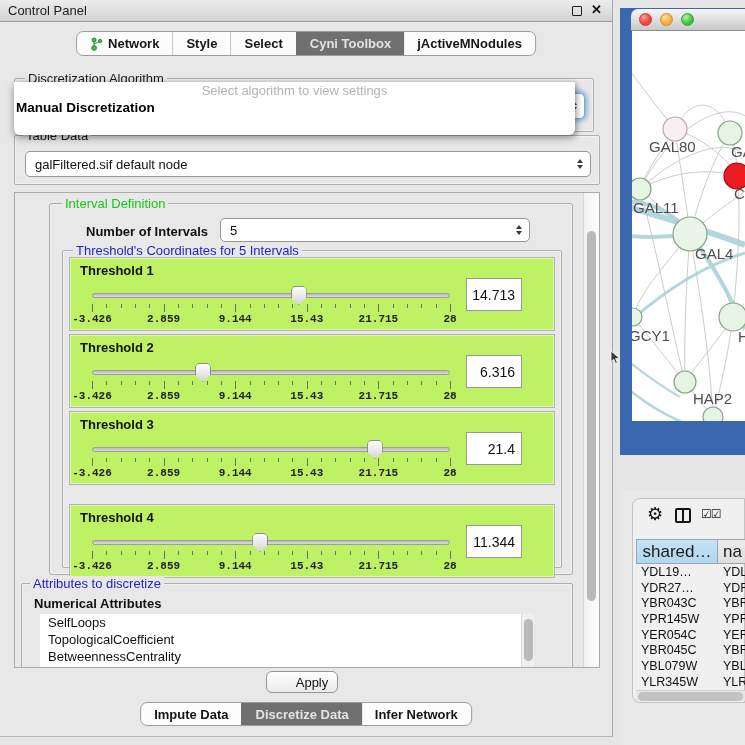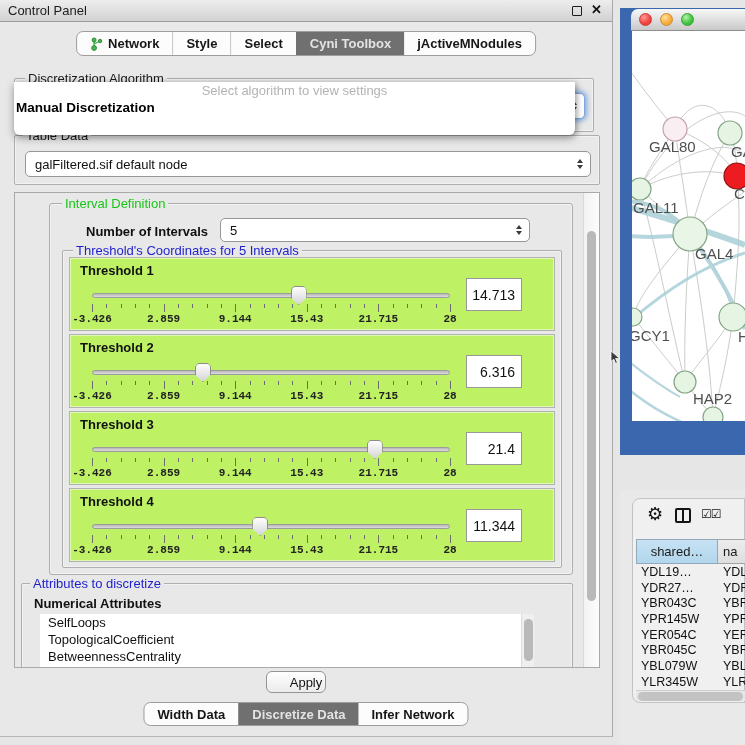--- a/index.html
+++ b/index.html
@@ -71,21 +71,21 @@
   .thr-value { position:absolute; left:396px; top:20px; width:56px; height:33px; background:#fff; border:1px solid #989898;
     font-size:14px; color:#111; display:flex; align-items:center; justify-content:flex-end; padding-right:6px; }
 
   
   .attr-header { position:absolute; left:12px; top:12px; font-size:13px; font-weight:700; color:#111; }
   .attr-list { position:absolute; left:18px; top:30px; width:494px; height:56px; background:#fff; overflow:hidden; }
   .attr-item { font-size:13px; color:#111; line-height:17px; padding-left:8px; white-space:nowrap; }
   .list-scroll { position:absolute; right:0; top:0; bottom:0; width:13px; background:#efefef; border-left:1px solid #dcdcdc; }
   .list-scroll .thumb { position:absolute; left:2px; width:9px; top:5px; height:42px; background:#b9b9b9; border-radius:5px; }
 
-  .apply-btn { position:absolute; left:266px; top:671px; width:60px; height:22px; border:1px solid #959595; border-radius:6px;
+  .apply-btn { position:absolute; left:266px; top:671px; width:72px; height:22px; border:1px solid #959595; border-radius:6px;
     background:linear-gradient(#ffffff,#ebebeb); font-family:"Liberation Sans",sans-serif; font-size:13px; color:#111;padding-left:20px; }
 
   
   .net-frame { position:absolute; left:620px; top:8px; width:125px; height:447px; background:#3b67af; }
   .net-titlebar { position:absolute; left:11px; top:1px; right:0; height:22px; border-top-left-radius:7px;
     background:linear-gradient(#f7f7f7,#c9c9c9); border-bottom:1px solid #8f8f8f; display:flex; align-items:center; padding-left:8px; gap:8px; }
   .tl { width:13px; height:13px; border-radius:50%; }
   .tl.red { background:radial-gradient(circle at 35% 30%, #ff9a95, #f0423c 60%); border:1px solid #ca3a35; }
   .tl.yellow { background:radial-gradient(circle at 35% 30%, #ffe39a, #f6a93b 60%); border:1px solid #cd8c2f; }
   .tl.green { background:radial-gradient(circle at 35% 30%, #b7f3a8, #3cc23c 60%); border:1px solid #37a035; }
@@ -99,21 +99,21 @@
   .tp-header span { position:absolute; left:17px; top:8px; font-size:13px; color:#1c1c1c; }
   .tp-body { position:absolute; left:620px; top:490px; width:125px; height:255px; background:#e9e9e9; }
   .tp-panel { position:absolute; left:12px; top:8px; width:113px; height:205px; background:#f0f0f0;
     border:1px solid #c3c3c3; border-radius:8px 0 0 8px; }
   .gear-icon { position:absolute; left:14px; top:4px; font-size:18px; color:#141414; }
   .cols-icon { position:absolute; left:42px; top:9px; width:16px; height:15px; border:2px solid #141414; border-radius:2px; }
   .cols-icon::after { content:""; position:absolute; left:5px; top:0; bottom:0; width:2px; background:#141414; }
   .checks-icon { position:absolute; left:68px; top:8px; font-size:12px; color:#141414; letter-spacing:-1px; }
   .tp-table { position:absolute; left:3px; top:40px; width:110px; height:163px; overflow:hidden; }
   .tp-headrow { display:flex; height:25px; }
-  .th { font-size:13px; color:#1a1a1a; border:1px solid #a3a3a3; display:flex; align-items:center; overflow:hidden; white-space:nowrap; }
+  .th { font-size:17px; color:#1a1a1a; border:1px solid #a3a3a3; display:flex; align-items:center; overflow:hidden; white-space:nowrap; }
   .th.sel { width:82px; justify-content:center; background:linear-gradient(#c6e2f3,#b2d6ec); border-color:#90aabb; }
   .th.plain { flex:1; background:linear-gradient(#ececec,#dedede); border-left:none; padding-left:5px; }
   .tp-rows { height:126px; overflow:hidden; }
   .tp-row { display:flex; height:15.7px; align-items:center; }
   .tp-row .c1 { width:82px; padding-left:5px; font-size:12.5px; color:#111; white-space:nowrap; overflow:hidden; }
   .tp-row .c2 { flex:1; padding-left:5px; font-size:12.5px; color:#111; white-space:nowrap; overflow:hidden; }
   .hscroll { position:absolute; left:0; right:0; top:151px; height:11px; background:#e7e7e7; border-top:1px solid #d0d0d0; }
   .hthumb { position:absolute; left:2px; right:3px; top:1px; height:9px; background:#c3c3c3; border-radius:5px; }
 </style>
 </head>
@@ -324,21 +324,21 @@
                     <span style="left: 20%;">2.859</span>
                     <span style="left: 40%;">9.144</span>
                     <span style="left: 60%;">15.43</span>
                     <span style="left: 80%;">21.715</span>
                     <span style="left: 100%;">28</span>
                   </div>
     </div>
     <div class="thr-value">21.4</div>
   </div>
 
-  <div class="thr-panel" style="top: 237px; padding-left: 21px;">
+  <div class="thr-panel" style="top: 253px; padding-left: 21px;">
     <span class="thr-label">Threshold 4</span>
     <div class="slider">
       <div class="track"></div>
       <div class="knob" style="left: calc(46.9993% - 8px);"></div>
       <div class="ticks">
                     <i class="major" style="left: 0%;"></i>
                     <i class="" style="left: 4%;"></i>
                     <i class="" style="left: 8%;"></i>
                     <i class="" style="left: 12%;"></i>
                     <i class="" style="left: 16%;"></i>
@@ -396,21 +396,21 @@
 
       <div class="v-scrollbar">
         <div class="thumb" style="top:38px; height:370px;"></div>
       </div>
     </div>
 
     <button class="apply-btn">Apply</button>
 
     <div class="tabbar bottom-tabbar">
       <div class="tab">
-          <span>Width Data</span>
+          <span>Impute Data</span>
         </div>
       <div class="tab selected">
           <span>Discretize Data</span>
         </div>
       <div class="tab">
           <span>Infer Network</span>
         </div>
     </div>
   </section>
 

